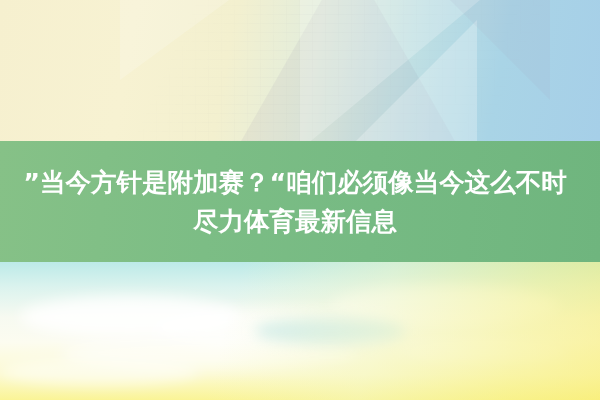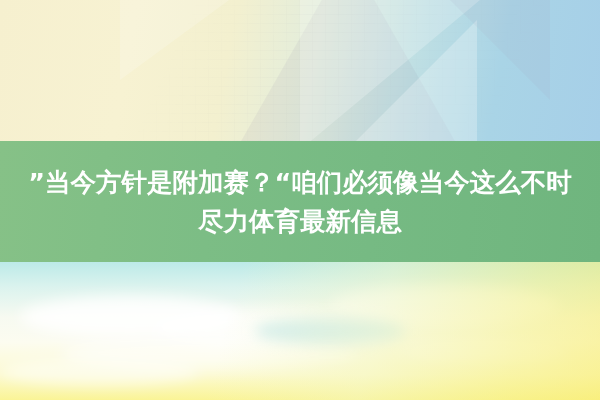--- a/index.html
+++ b/index.html
@@ -91,21 +91,21 @@
   
   .green-band {
     position: absolute;
     left: 0;
     top: 141px;
     width: 600px;
     height: 121px;
     background: linear-gradient(95deg, #86c187 0%, #7cbd85 35%, #76ba83 62%, #6fb57e 100%);
     display: flex;
     align-items: center;
-    justify-content: center;
+    justify-content: flex-start;
   }
   .headline {
     width: 590px;
     margin: 0;
     padding: 0;
     text-align: center;
     color: #ffffff;
     font-family: "DejaVu Sans", "Liberation Sans", sans-serif;
     font-weight: 700;
     font-size: 25.5px;

